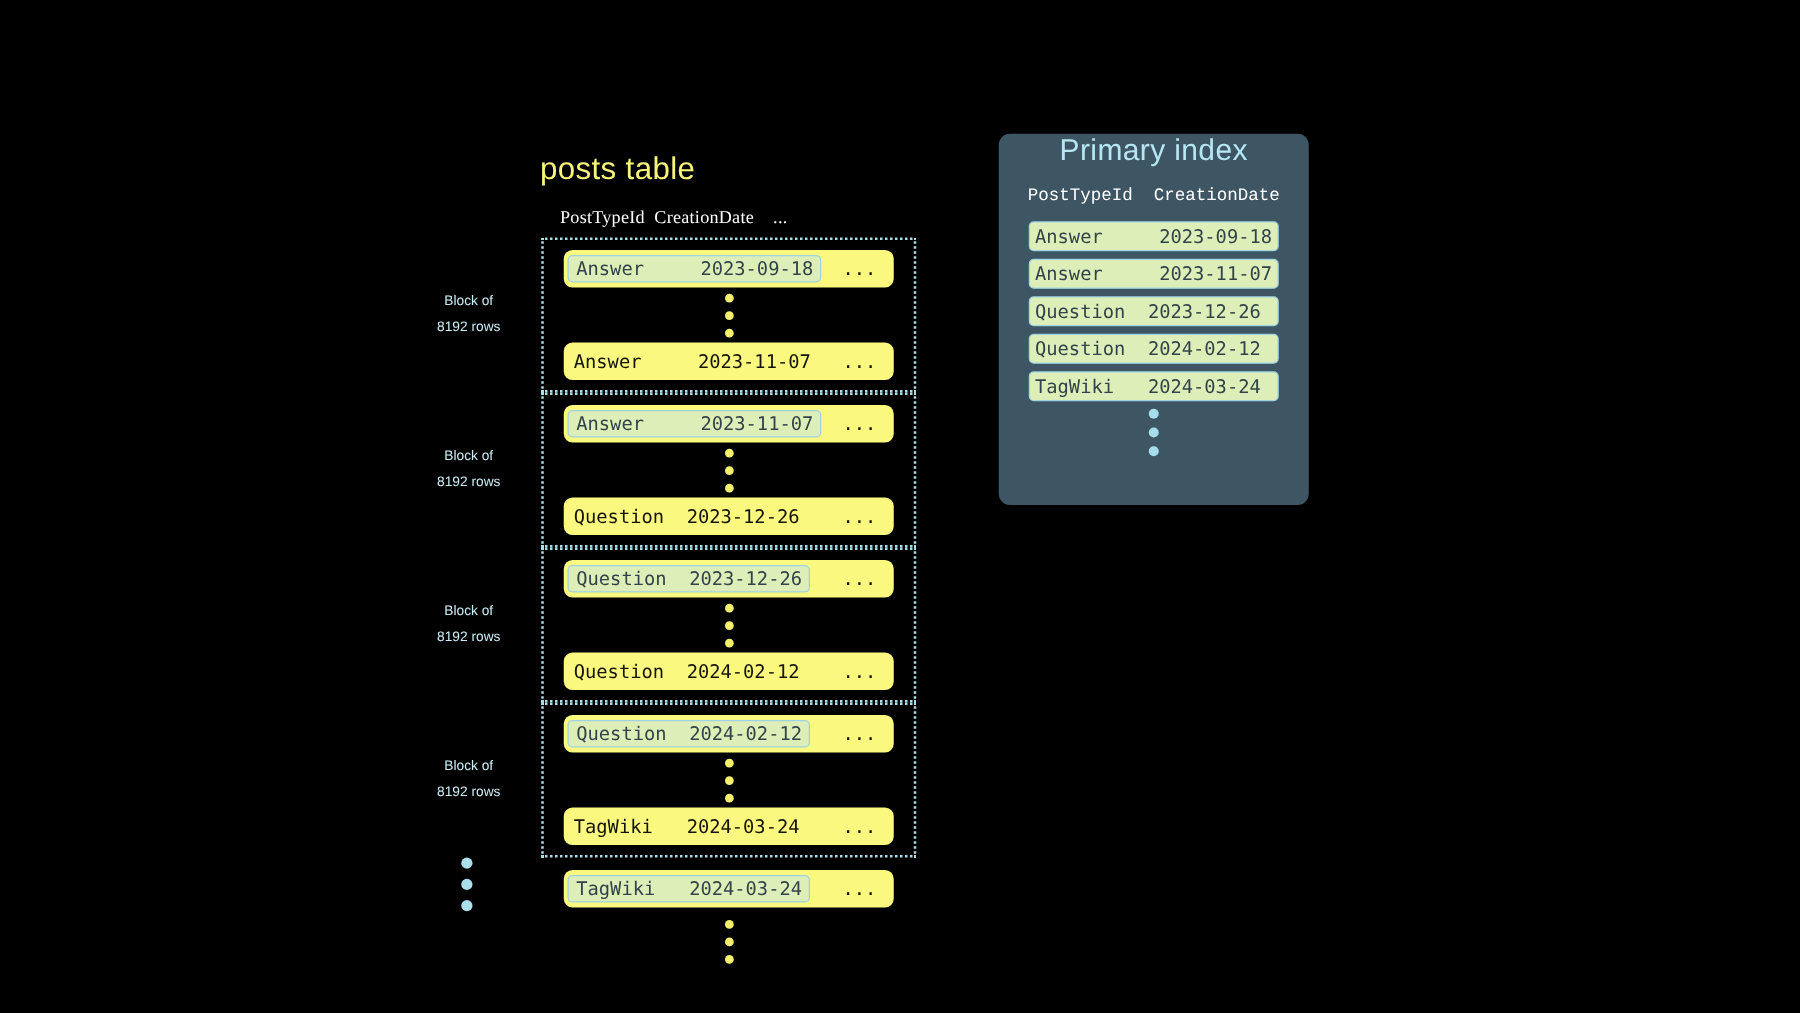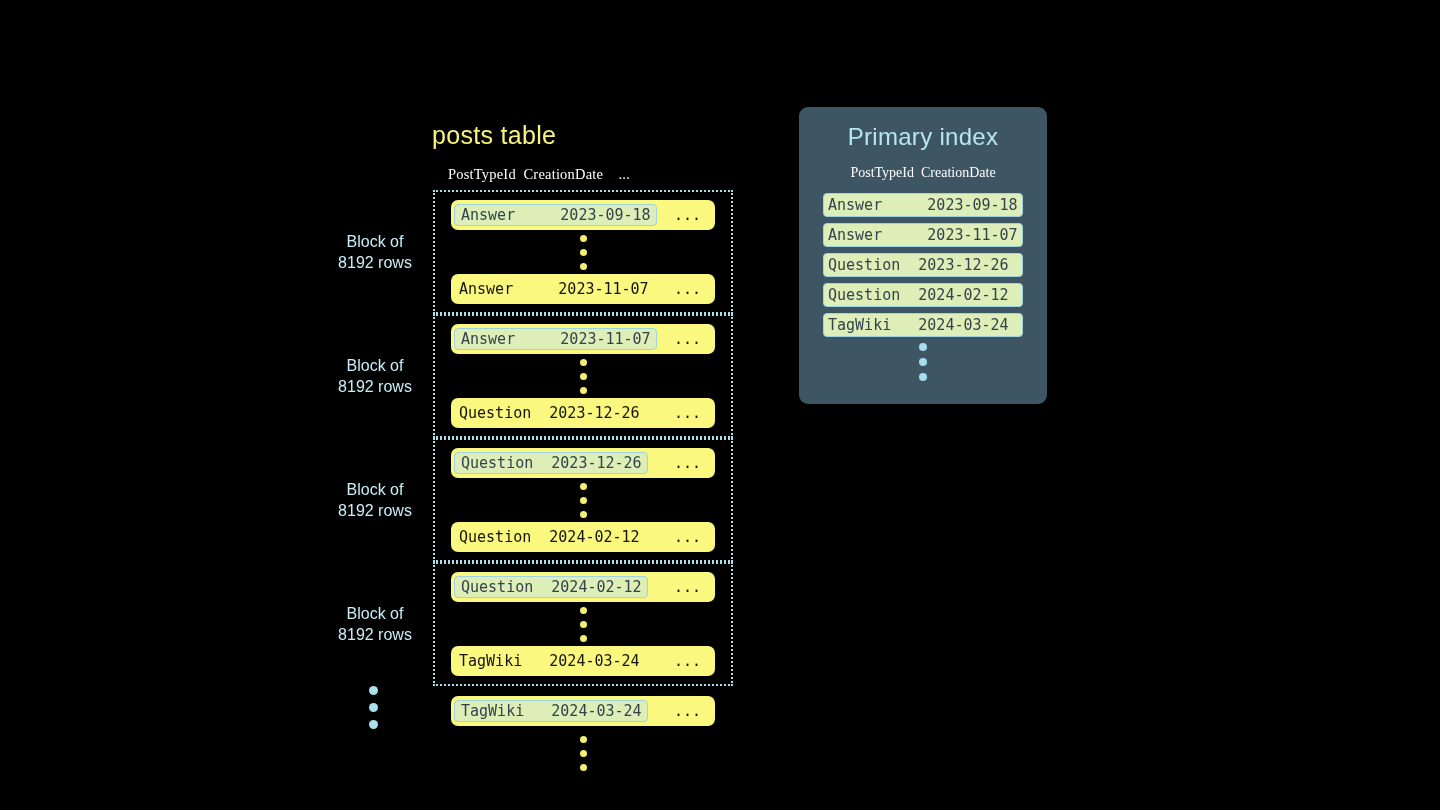--- a/index.html
+++ b/index.html
@@ -40,21 +40,21 @@
   }
 
   .block-label{
     position:absolute;
     left:-110px;
     width:100px;
     text-align:center;
     top:50%;
     transform:translateY(-50%);
     color:#c9eef7;
-    font-size:16px;
+    font-size:11px;
     line-height:21px;
     white-space:pre-line;
   }
 
   .row{
     position:relative;
     margin:0 16px;
     height:30px;
     background:#faf87e;
     border-radius:7px;
@@ -98,26 +98,26 @@
 
   
   .index-panel{
     position:absolute; left:799px; top:107px;
     width:248px; height:297px;
     background:#3e5663;
     border-radius:9px;
     overflow:hidden;
   }
   .index-title{
-    text-align:center; margin-top:16px;
+    text-align:center; 
     font-size:24px; color:#b5e6f2; letter-spacing:.3px;
   }
   .index-header{
     margin-top:14px; text-align:center;
-    font-family:Liberation Serif, serif;
+    font-family:Liberation Mono, monospace;
     font-size:14px; color:#ffffff; white-space:pre;
   }
   .index-rows{ margin-top:12px; padding:0 24px; }
   .index-row{
     height:24px; margin-bottom:6px;
     background:#ddeeb8;
     border:1px solid #9fd3e2;
     border-radius:4px;
     display:flex; align-items:center;
     font-family:"DejaVu Sans Mono", monospace;

